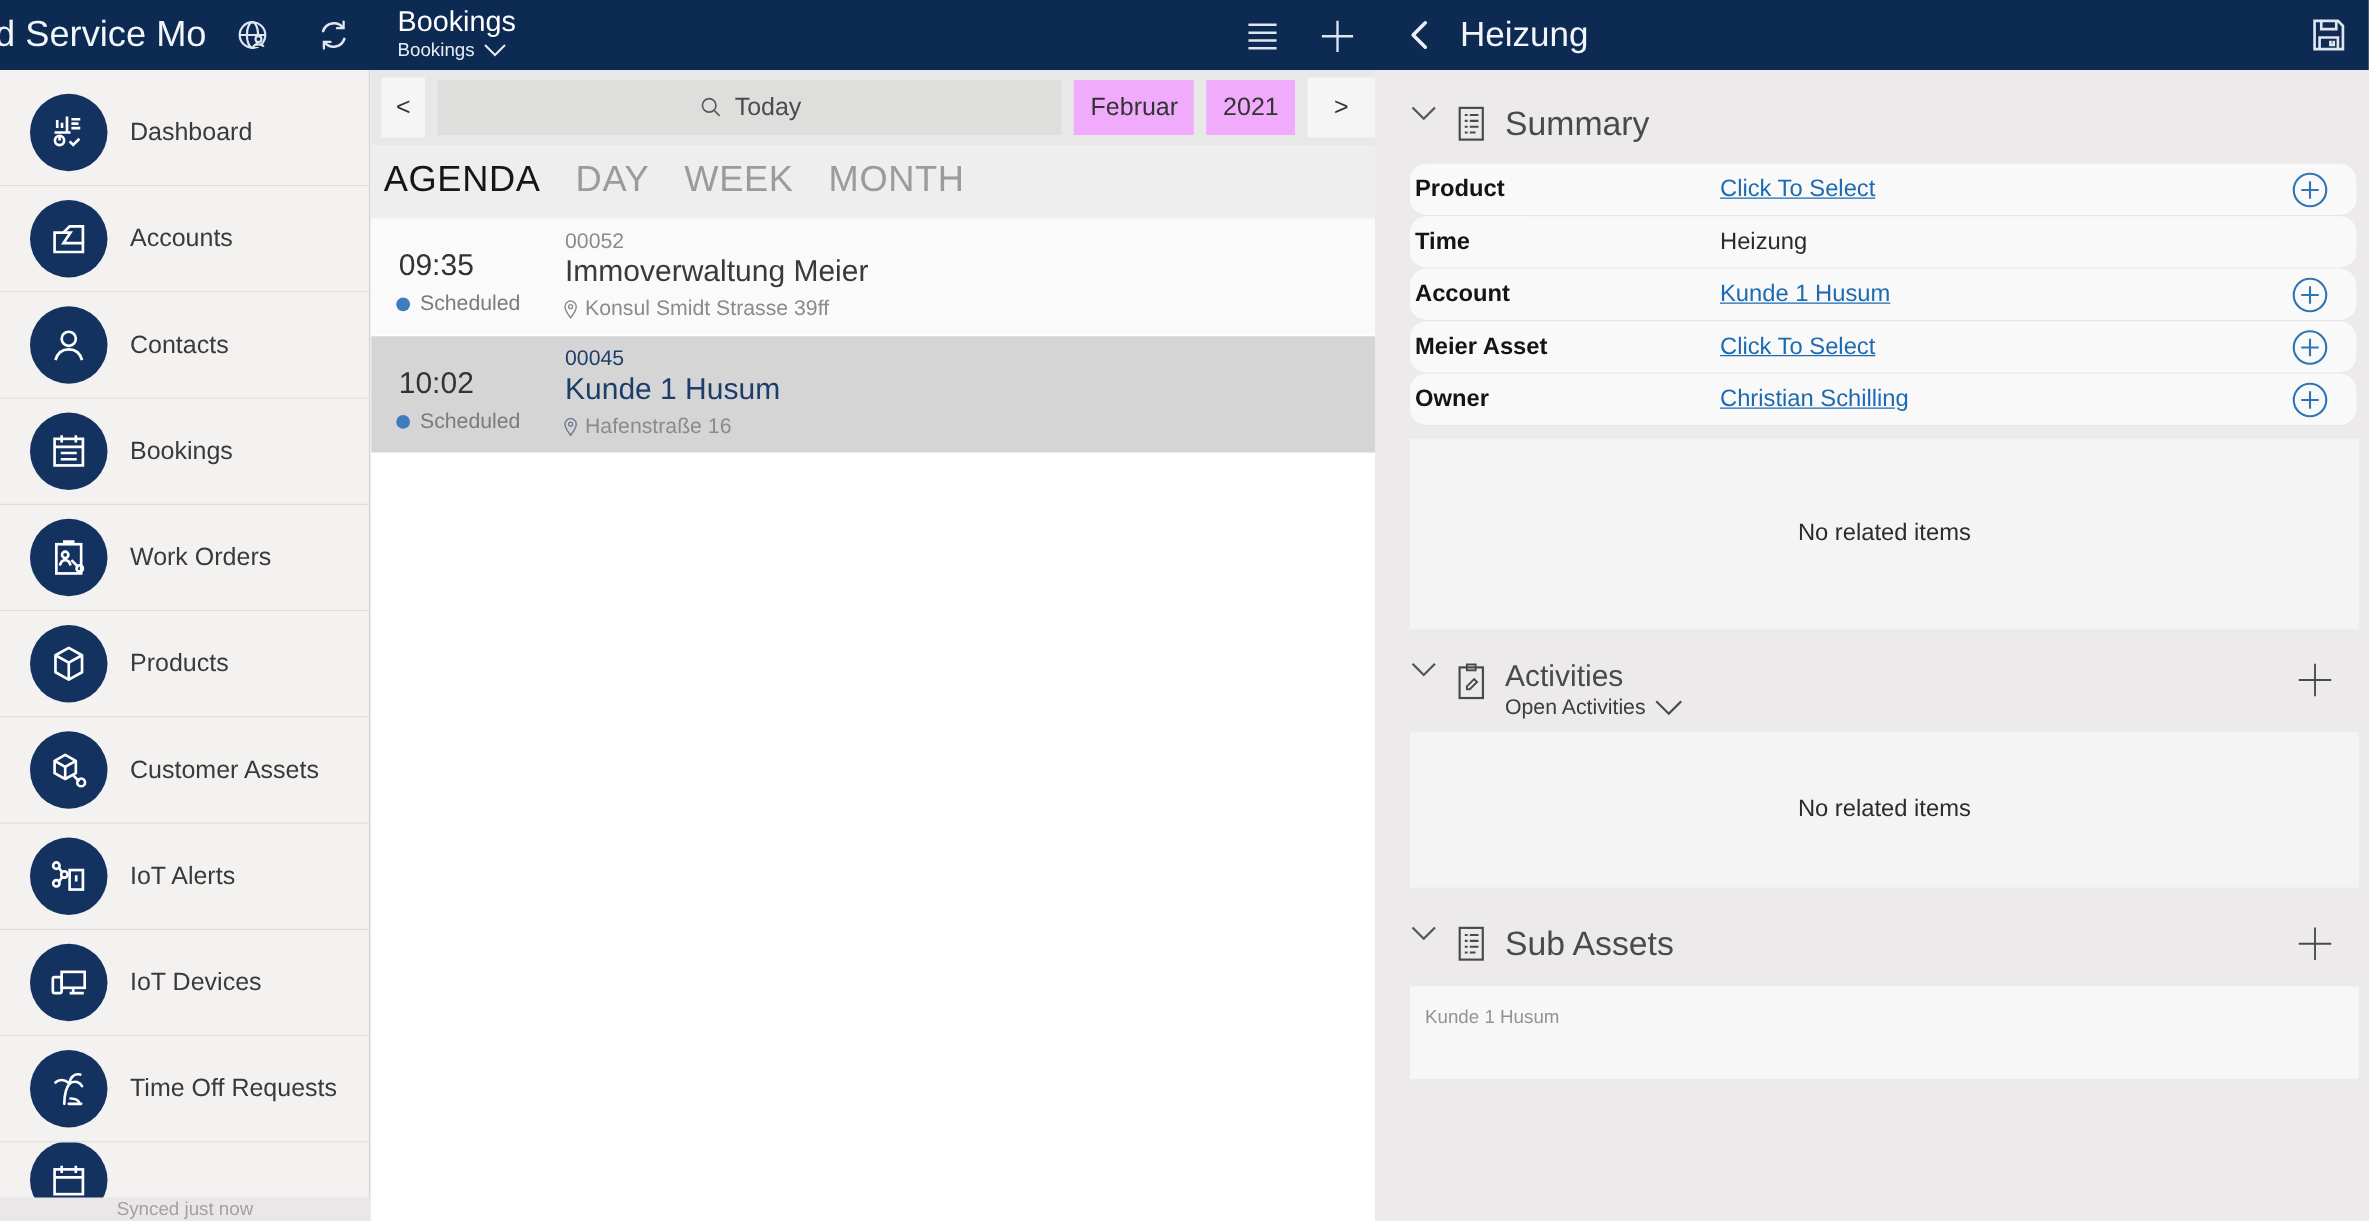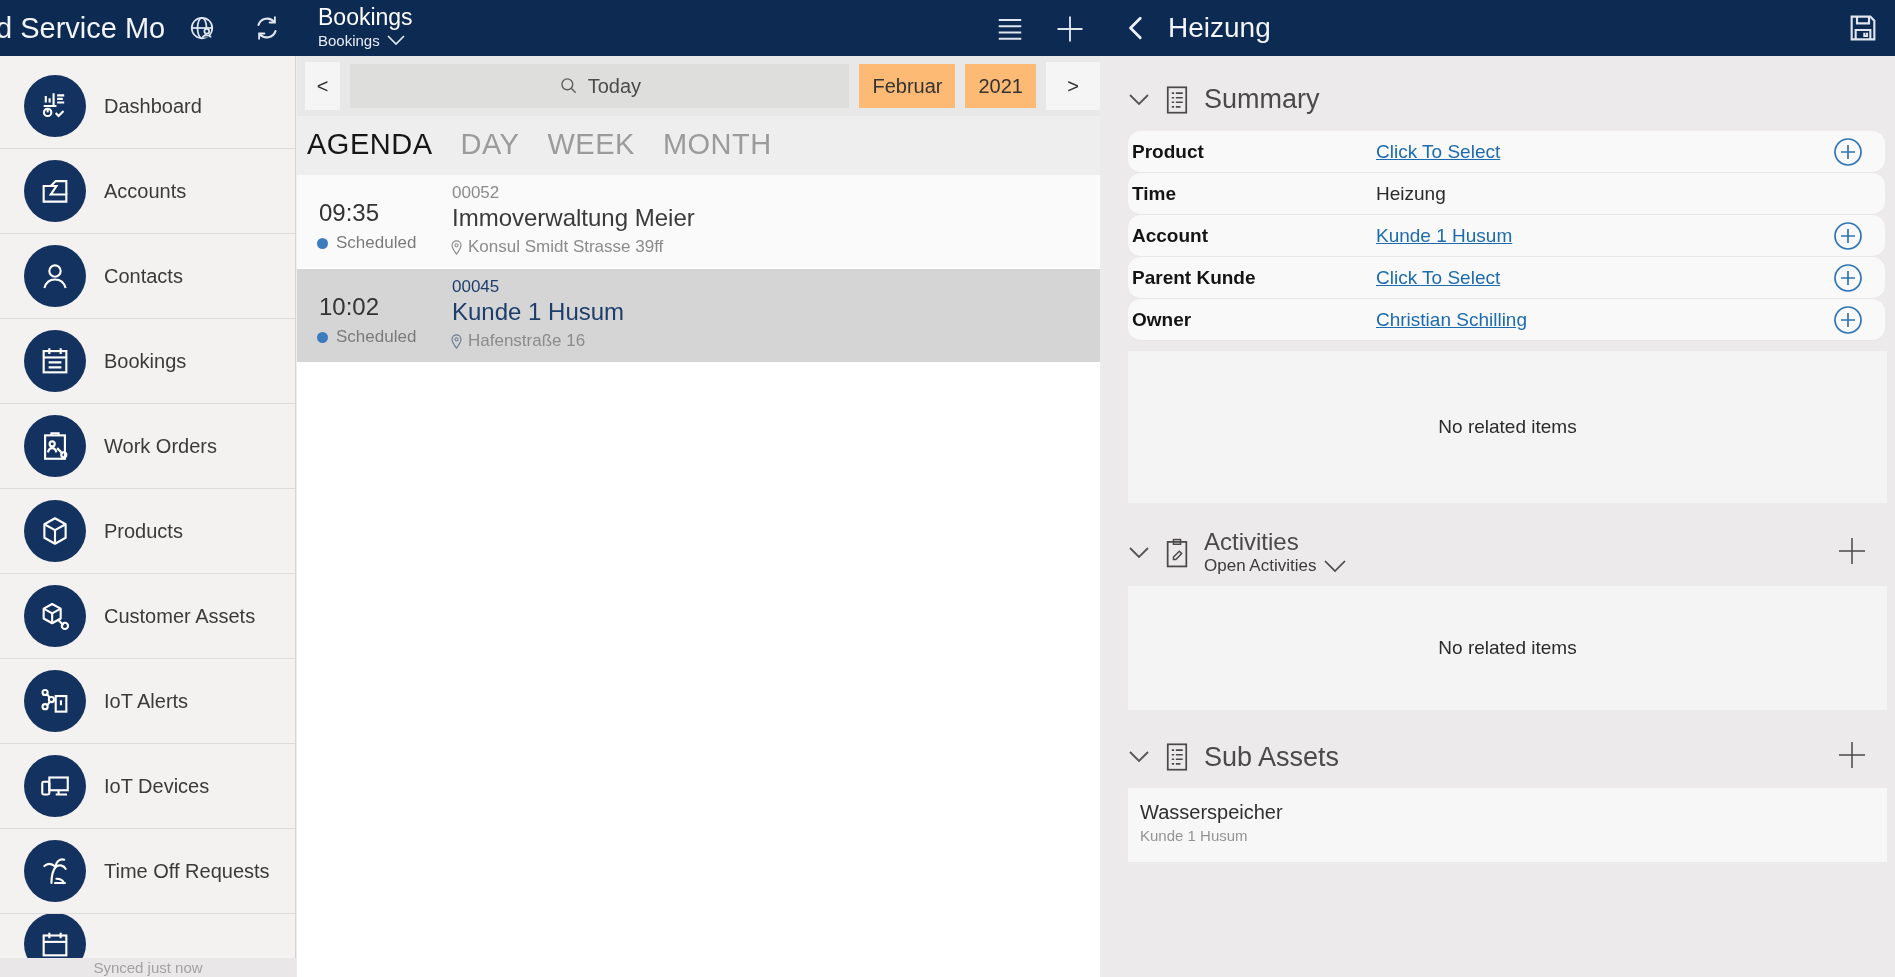--- a/index.html
+++ b/index.html
@@ -41,21 +41,21 @@
   
   .agenda { position:absolute; left:297px; top:56px; width:803px; height:921px;
     background:#efeeee; display:flex; flex-direction:column; }
   .ag-header { height:60px; background:#e9e8e8; display:flex; align-items:center;
     gap:10px; padding:0 0 0 8px; flex:none; }
   .nav-btn { width:38px; height:48px; background:#f6f5f5; border:none; font-size:20px;
     color:#333; cursor:pointer; font-family:inherit; }
   .nav-btn.next { width:58px; margin-left:auto; }
   .searchbox { width:536px; height:44px; background:#dededd; display:flex; align-items:center;
     justify-content:center; gap:9px; color:#4c4c4c; font-size:20px; cursor:text; }
-  .chip { height:44px; background:#fdba74; border:none; padding:0 13px; font-size:20px;
+  .chip { height:44px; background:#f0abfc; border:none; padding:0 13px; font-size:20px;
     color:#333; cursor:pointer; font-family:inherit; }
   .tabs { display:flex; gap:28px; padding:12px 0 14px 10px; background:#efeeee; flex:none; }
   .tab { font-size:29px; color:#9b9b9b; letter-spacing:.5px; cursor:pointer; }
   .tab.active { color:#161616; }
   .booking-list { flex:1; background:#ffffff; display:flex; flex-direction:column; }
   .bk-card { height:93px; background:#fbfafa; margin-bottom:1px; position:relative;
     cursor:pointer; flex:none; }
   .bk-card.selected { background:#d6d5d5; }
   .bk-time { position:absolute; left:22px; top:24px; font-size:24px; color:#333; }
   .bk-status { position:absolute; left:20px; top:58px; display:flex; align-items:center;
@@ -63,21 +63,21 @@
   .dot { width:11px; height:11px; border-radius:50%; background:#3d7dbf; }
   .bk-num { position:absolute; left:155px; top:8px; font-size:17px; color:#8c8b8b; }
   .bk-name { position:absolute; left:155px; top:29px; font-size:24px; color:#3a3a3a; }
   .selected .bk-num, .selected .bk-name { color:#1d3e6b; }
   .bk-addr { position:absolute; left:153px; top:62px; display:flex; align-items:center;
     gap:5px; font-size:17px; color:#8c8b8b; }
 
   
   .rpanel { position:absolute; left:1100px; top:56px; width:795px; height:921px;
     background:#eceaea; overflow:hidden; }
-  .sec-head { display:flex; align-items:center; gap:13px; padding-left:28px; margin-top:28px; }
+  .sec-head { display:flex; align-items:flex-start; gap:13px; padding-left:28px; margin-top:28px; }
   .sec-head svg { flex:none; }
   .sec-title { font-size:27px; color:#4a4a4a; font-weight:400; }
   .head-right { margin-left:auto; display:flex; align-items:center; gap:38px; padding-right:28px; }
   .fields { margin:16px 10px 0 28px; }
   .frow { height:42px; background:#faf9f9; border-bottom:1px solid #e8e6e6;
     display:flex; align-items:center; padding-left:4px;border-radius:13px; }
   .flabel { width:244px; font-size:19px; font-weight:bold; color:#141414; }
   .fvalue { font-size:19px; color:#2b2b2b; }
   .fvalue.link { color:#1c6bb0; text-decoration:underline; cursor:pointer; }
   .fplus { margin-left:auto; margin-right:22px; width:30px; height:30px; cursor:pointer; }
@@ -386,21 +386,21 @@
       <span class="flabel">Account</span>
       <span class="fvalue link">Kunde 1 Husum</span>
       <span class="fplus">
         <svg viewBox="0 0 30 30">
             <circle cx="15" cy="15" r="13" fill="none" stroke="#2e75b5" stroke-width="1.7"></circle>
             <path d="M15 8v14M8 15h14" stroke="#2e75b5" stroke-width="1.7"></path>
           </svg>
       </span>
     </div>
     <div class="frow">
-      <span class="flabel">Parent Kunde</span>
+      <span class="flabel">Meier Asset</span>
       <span class="fvalue link">Click To Select</span>
       <span class="fplus">
         <svg viewBox="0 0 30 30">
             <circle cx="15" cy="15" r="13" fill="none" stroke="#2e75b5" stroke-width="1.7"></circle>
             <path d="M15 8v14M8 15h14" stroke="#2e75b5" stroke-width="1.7"></path>
           </svg>
       </span>
     </div>
     <div class="frow">
       <span class="flabel">Owner</span>
@@ -455,16 +455,15 @@
     <span class="sec-title">Sub Assets</span>
     <span class="head-right">
       <span class="icon-btn">
         <svg width="30" height="30" viewBox="0 0 30 30" stroke="#4a4a4a" stroke-width="1.5">
             <path d="M15 2v26M2 15h26"></path>
           </svg>
       </span>
     </span>
   </div>
   <div class="subassets-card">
-    <div class="sa-name">Wasserspeicher</div>
     <div class="sa-sub">Kunde 1 Husum</div>
   </div>
 </div>
 
 </body></html>

